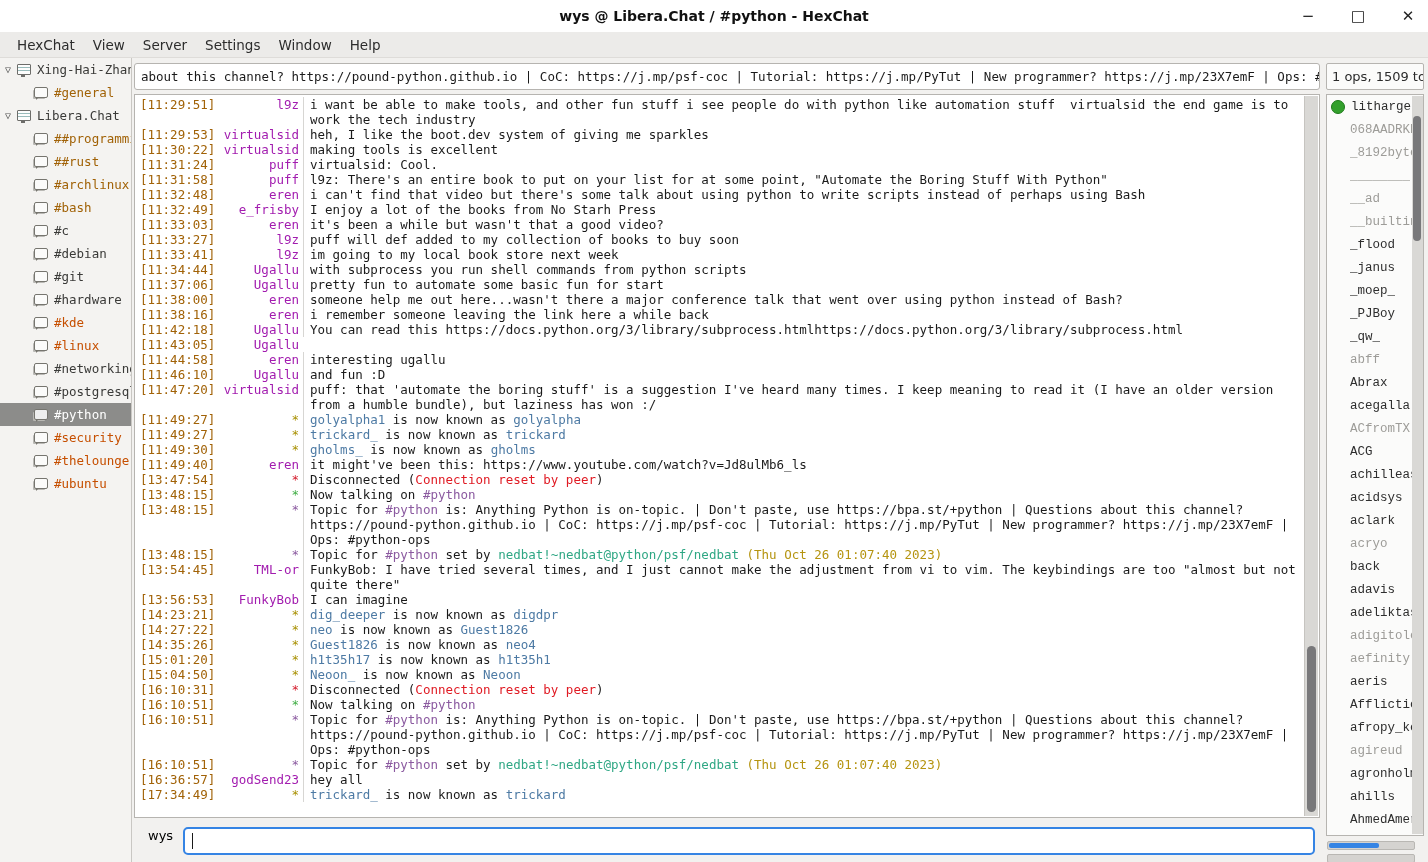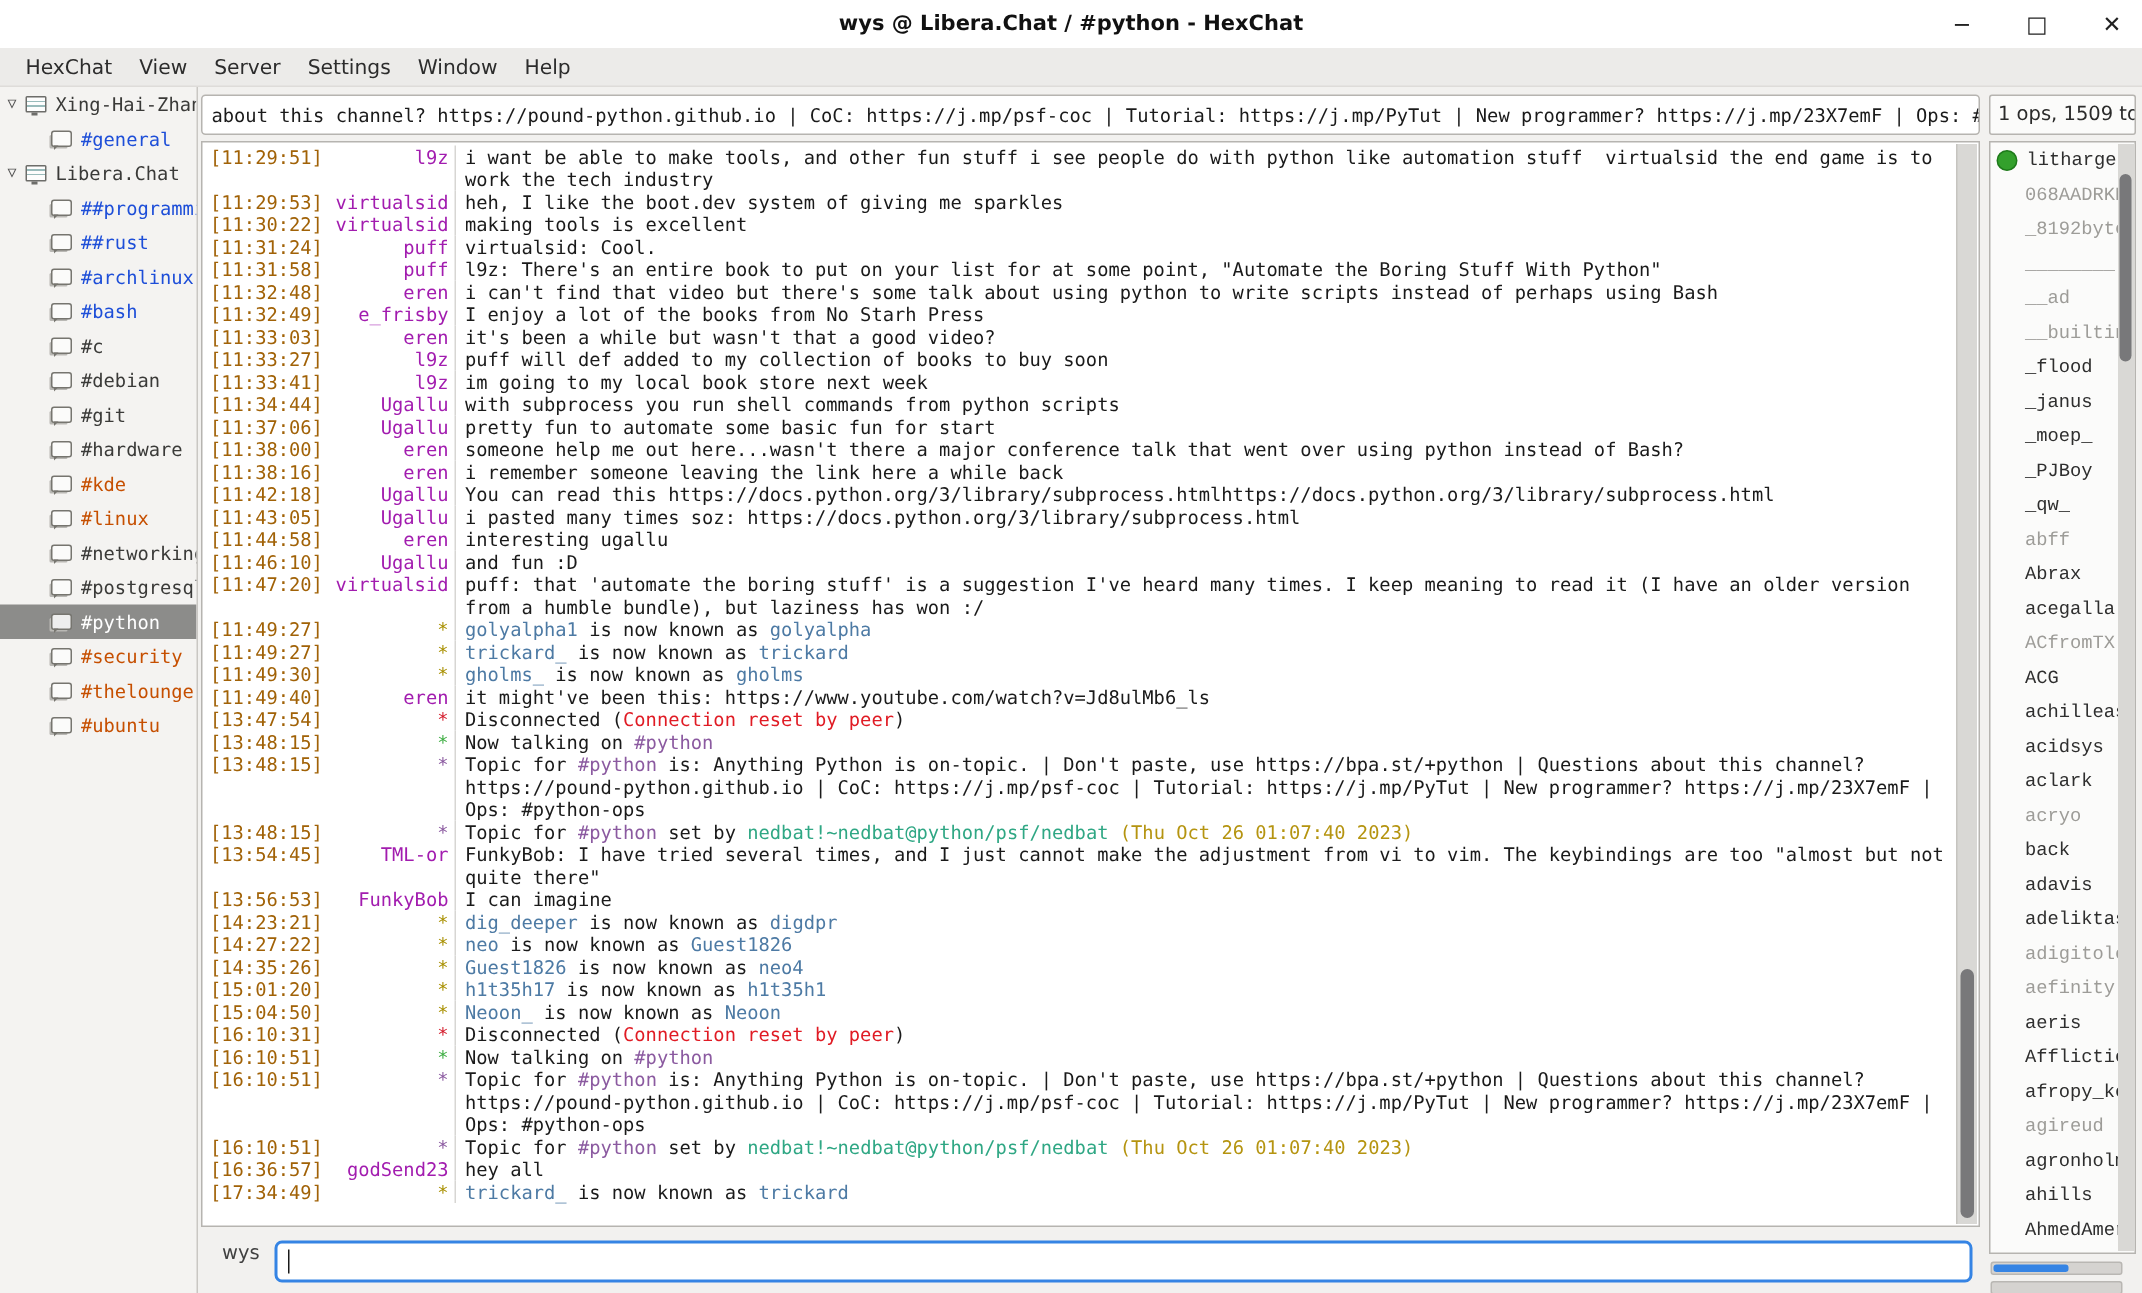--- a/index.html
+++ b/index.html
@@ -15,21 +15,21 @@
   
   .tree{position:absolute;left:0;top:58px;width:131px;height:804px;background:#f4f3f1;border-right:1px solid #c9c7c3;overflow:hidden;font-family:"DejaVu Sans Mono","Liberation Mono",monospace;font-size:12.5px;}
   .trow{height:23px;display:flex;align-items:center;white-space:nowrap;overflow:hidden;}
   .trow .tri{width:12px;margin-left:5px;font-size:10px;color:#555;flex:0 0 auto;}
   .trow.channel{padding-left:34px;}
   .srv-icon{width:12px;height:9px;border:1px solid #6d6d6a;border-radius:1px;background:linear-gradient(#fdfdfd 0 2px,#9bb 2px 3px,#fdfdfd 3px 5px,#9bb 5px 6px,#fdfdfd 6px 100%);position:relative;flex:0 0 auto;margin-right:6px;}
   .srv-icon:after{content:"";position:absolute;left:3px;bottom:-3px;width:4px;height:2px;background:#6d6d6a;}
   .chan-icon{width:12px;height:9px;border:1px solid #76756f;border-radius:2px;background:#fbfbfa;position:relative;flex:0 0 auto;margin-right:6px;box-shadow:-2px 2px 0 -1px #b9b8b4;}
   .chan-icon:after{content:"";position:absolute;left:1px;bottom:-3px;border-left:3px solid #76756f;border-bottom:3px solid transparent;}
   .tname{overflow:hidden;text-overflow:clip;}
-  .trow.c-blue .tname{color:#1d4ed8;}
+  .trow.c-blue .tname{color:#a16207;}
   .trow.c-red .tname{color:#c64f00;}
   .trow.c-plain .tname,.trow.server .tname{color:#3a3a38;}
   .trow.c-selected{background:#8c8c8a;}
   .trow.c-selected .tname{color:#ffffff;}
   .trow.c-selected .chan-icon{background:#eee;}
   
   .topicbar{position:absolute;left:134px;top:63px;width:1186px;height:27px;background:#fff;border:1px solid #b6b4b0;border-radius:3px;box-sizing:border-box;font-family:"DejaVu Sans Mono","Liberation Mono",monospace;font-size:12.5px;color:#1a1a1a;white-space:nowrap;overflow:hidden;display:flex;align-items:center;padding:0 6px;}
   
   .chatbox{position:absolute;left:134px;top:94px;width:1186px;height:724px;background:#fff;border:1px solid #b6b4b0;box-sizing:border-box;overflow:hidden;}
   .chatlines{position:absolute;left:0;top:2px;right:16px;font-family:"DejaVu Sans Mono","Liberation Mono",monospace;font-size:12.5px;line-height:15px;color:#1a1a1a;}
@@ -40,21 +40,21 @@
   .nk.nick{color:#a21caf;}
   .nk.star-rename{color:#a89000;}
   .nk.star-red{color:#d41c2c;}
   .nk.star-green{color:#3fae44;}
   .nk.star-topic{color:#8b5aa0;}
   .seg-m{color:#1a1a1a;} .seg-b{color:#4d7aa4;} .seg-p{color:#8b5aa0;} .seg-r{color:#e01b24;} .seg-t{color:#2fa784;} .seg-d{color:#b59410;}
   .vscroll{position:absolute;right:1px;top:1px;width:13px;height:720px;background:#d9d8d5;border-left:1px solid #c6c4c0;}
   .vscroll .thumb{position:absolute;left:2px;width:9px;border-radius:5px;background:#78787a;}
   
   .inputrow{position:absolute;left:134px;top:826px;width:1186px;height:30px;display:flex;align-items:center;}
-  .nicklabel{font-size:13px;color:#404040;margin:0 10px 12px 14px;}
+  .nicklabel{font-size:13px;color:#000000;margin:0 10px 12px 14px;}
   .msginput{flex:1;height:28px;background:#fff;border:2px solid #3584e4;border-radius:5px;box-sizing:border-box;position:relative;margin-right:5px;}
   .caret{position:absolute;left:7px;top:4px;width:1px;height:16px;background:#1a1a1a;}
   
   .ulhead{position:absolute;left:1326px;top:63px;width:98px;height:27px;background:#fbfbfa;border:1px solid #b6b4b0;border-radius:2px;box-sizing:border-box;font-size:13px;color:#2b2b2b;display:flex;align-items:center;padding-left:5px;white-space:nowrap;overflow:hidden;}
   .ulist{position:absolute;left:1326px;top:94px;width:98px;height:742px;background:#fbfbfa;border:1px solid #b6b4b0;box-sizing:border-box;overflow:hidden;font-family:Liberation Mono, monospace;font-size:12.5px;}
   .urow{height:23px;display:flex;align-items:center;white-space:nowrap;overflow:hidden;padding-left:4px;}
   .opdot{width:12px;height:12px;border-radius:50%;background:#33a02c;border:1px solid #1e7a1a;flex:0 0 auto;margin-right:6px;}
   .opspace{width:19px;flex:0 0 auto;}
   .uname{color:#2e2e2e;}
   .urow.away .uname{color:#9d9c98;}
@@ -242,21 +242,20 @@
         <div class="mg"><span class="seg-m">i remember someone leaving the link here a while back</span></div>
       </div>
       <div class="crow">
         <div class="ts">[11:42:18]</div>
         <div class="nk nick">Ugallu</div>
         <div class="mg"><span class="seg-m">You can read this https://docs.python.org/3/library/subprocess.htmlhttps://docs.python.org/3/library/subprocess.html</span></div>
       </div>
       <div class="crow">
         <div class="ts">[11:43:05]</div>
         <div class="nk nick">Ugallu</div>
-        <div class="mg"><span class="seg-m">i pasted many times soz: https://docs.python.org/3/library/subprocess.html</span></div>
       </div>
       <div class="crow">
         <div class="ts">[11:44:58]</div>
         <div class="nk nick">eren</div>
         <div class="mg"><span class="seg-m">interesting ugallu</span></div>
       </div>
       <div class="crow">
         <div class="ts">[11:46:10]</div>
         <div class="nk nick">Ugallu</div>
         <div class="mg"><span class="seg-m">and fun :D</span></div>

